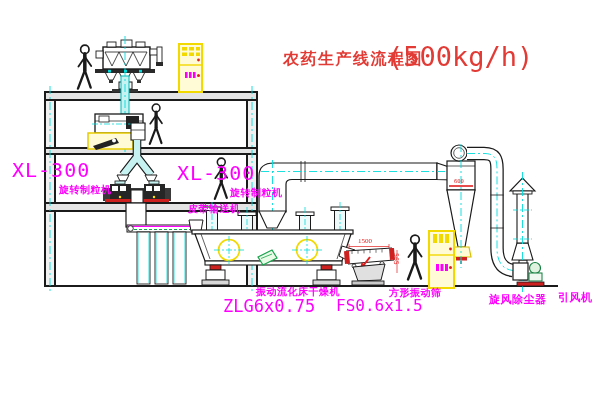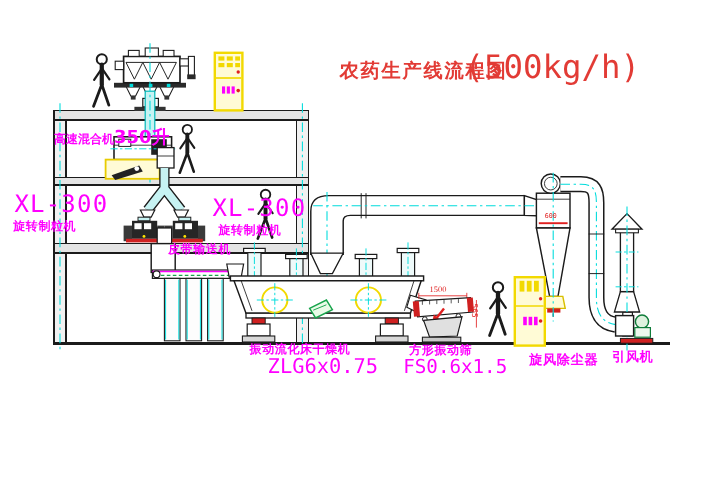--- a/index.html
+++ b/index.html
@@ -6,21 +6,21 @@
   .stage{
     position:relative;width:600px;height:403px;background:#ffffff;overflow:hidden;
     font-family:"DejaVu Sans",sans-serif;
   }
   .stage svg{position:absolute;left:0;top:0;}
   .lbl{position:absolute;white-space:nowrap;line-height:1;}
   .mag{color:#ff00ff;}
   .red{color:#e23b35;}
   .dim{color:#e02020;font-family:"DejaVu Sans Mono",monospace;}
   .mono{font-family:"DejaVu Sans Mono",monospace;}
-  .small-cn{font-size:10px;font-weight:600;letter-spacing:0.5px;}
+  .small-cn{font-size:10px;font-weight:600;letter-spacing:0.5px;margin-left:48px;}
   .model{font-size:17px;letter-spacing:1px;}
   .title-main{font-size:16px;font-weight:600;letter-spacing:1.5px;}
   .title-cap{font-size:27px;font-weight:400;letter-spacing:0;}
   .vert{writing-mode:vertical-rl;}
 </style>
 </head>
 <body>
 
 <div class="stage">
 
@@ -320,21 +320,20 @@
       </g>
   <g transform="translate(406,234) scale(1.0)">
         <use href="#person-shape"></use>
       </g>
 </svg>
 
 
   <div class="lbl red title-main" style="left:283px;top:51px;">农药生产线流程图</div>
   <div class="lbl red title-cap mono" style="left:387px;top:43px;">(500kg/h)</div>
 
-  <div class="lbl mag" style="left:45px;top:107px;font-size:10px;font-weight:600;"><span>高速混合机</span><span style="font-size:15px;">350升</span></div>
 
   <div class="lbl mag model mono" style="left:12px;top:160px;font-size:20px;">XL-300</div>
   <div class="lbl mag small-cn" style="left:11px;top:185px;">旋转制粒机</div>
 
   <div class="lbl mag model mono" style="left:177px;top:163px;font-size:20px;">XL-300</div>
   <div class="lbl mag small-cn" style="left:182px;top:188px;">旋转制粒机</div>
 
   <div class="lbl mag small-cn" style="left:140px;top:204px;">皮带输送机</div>
 
   <div class="lbl mag small-cn" style="left:208px;top:287px;">振动流化床干燥机</div>

